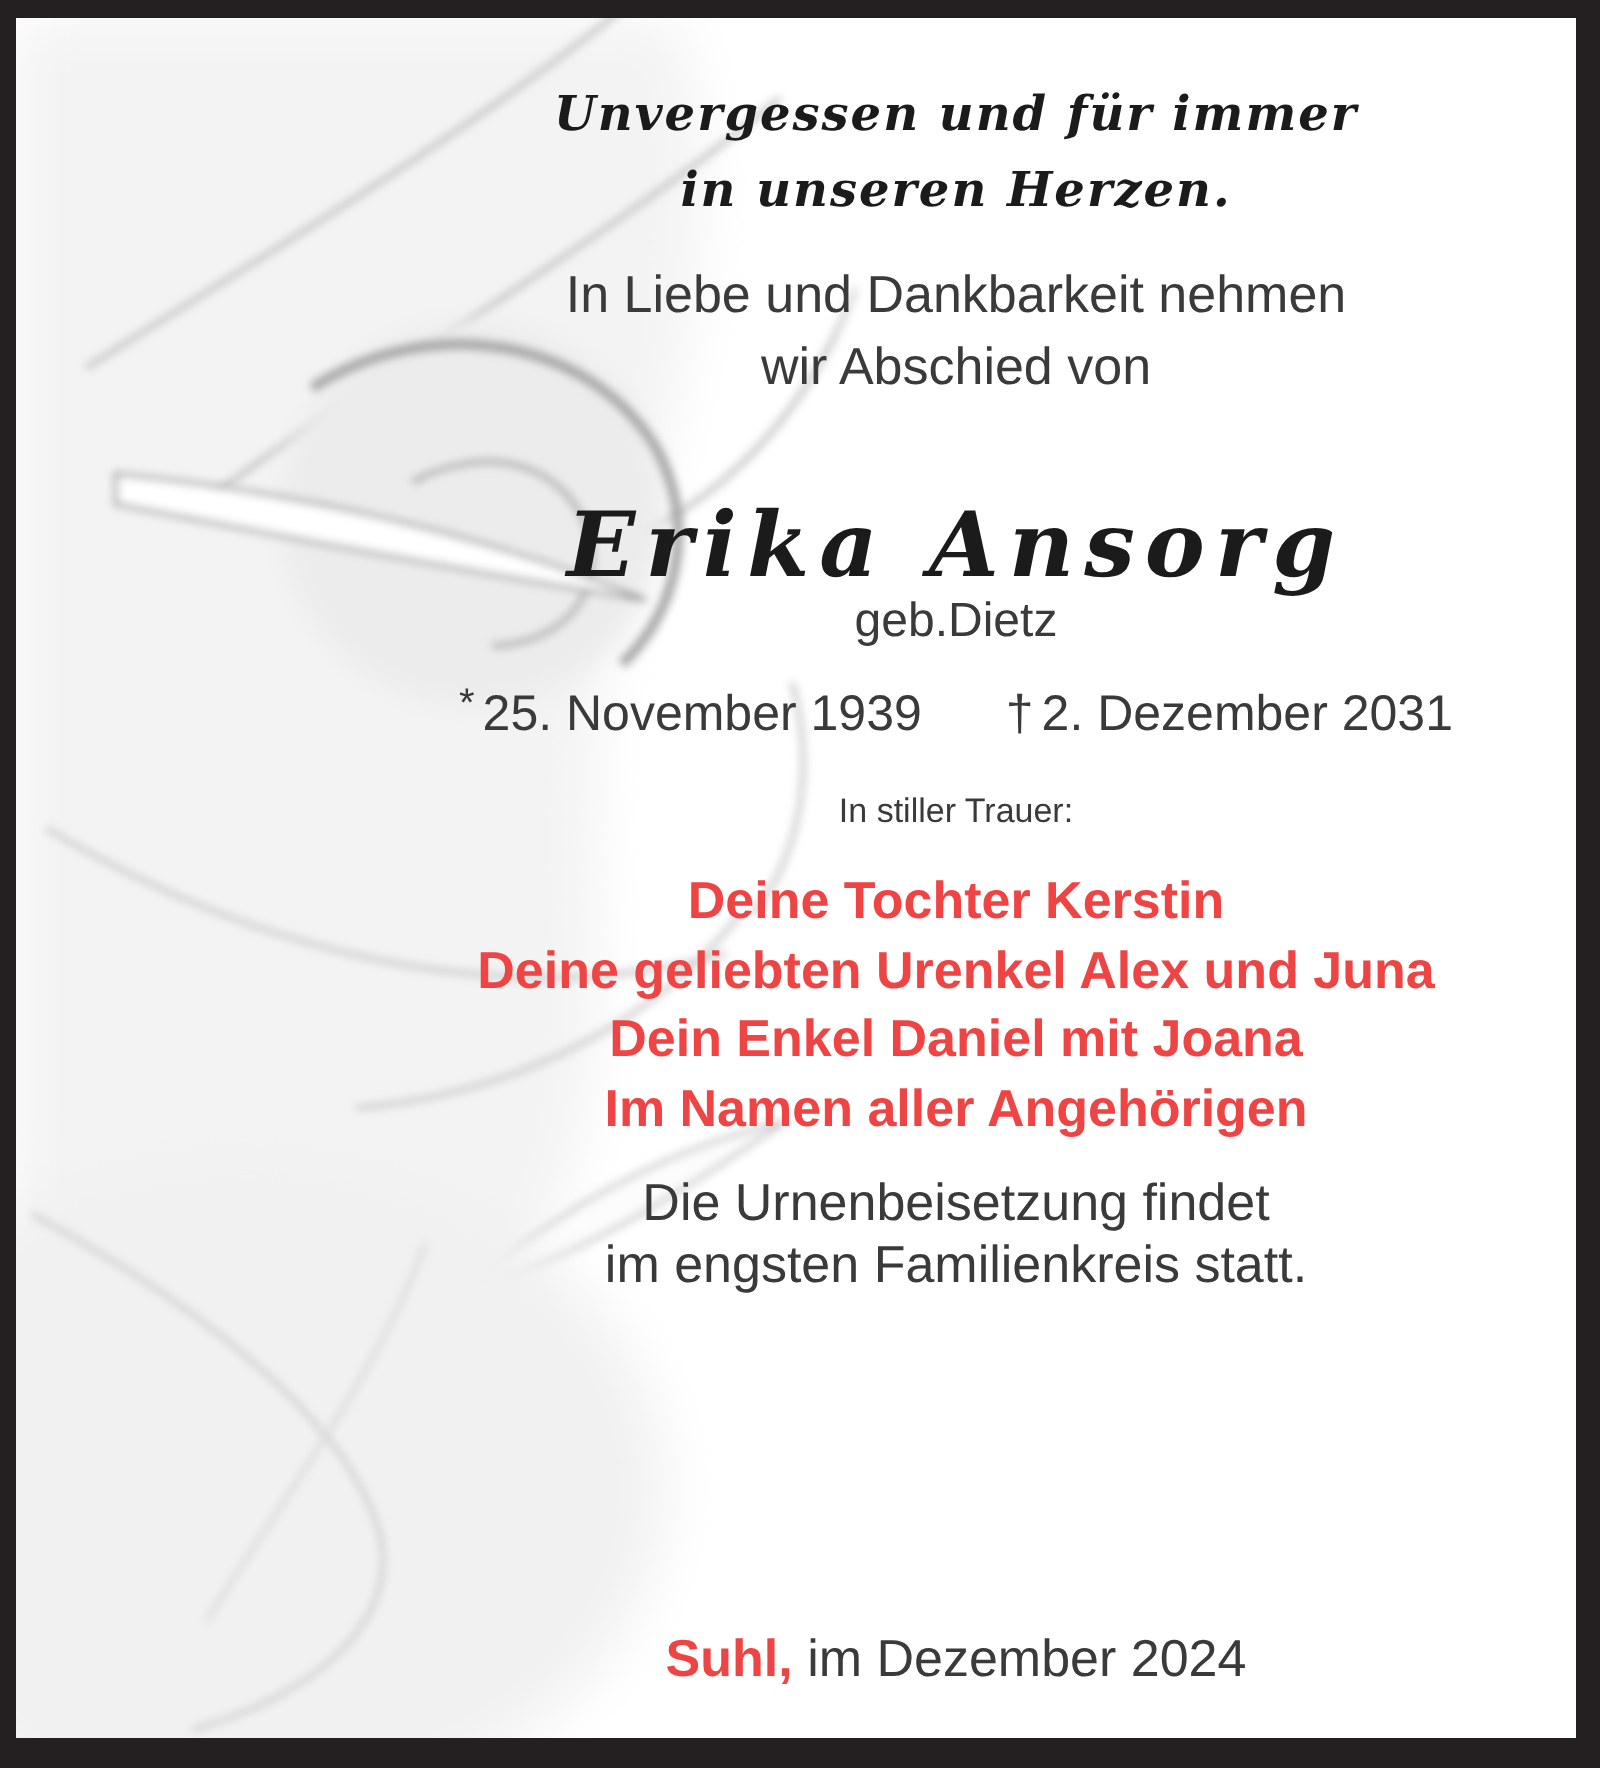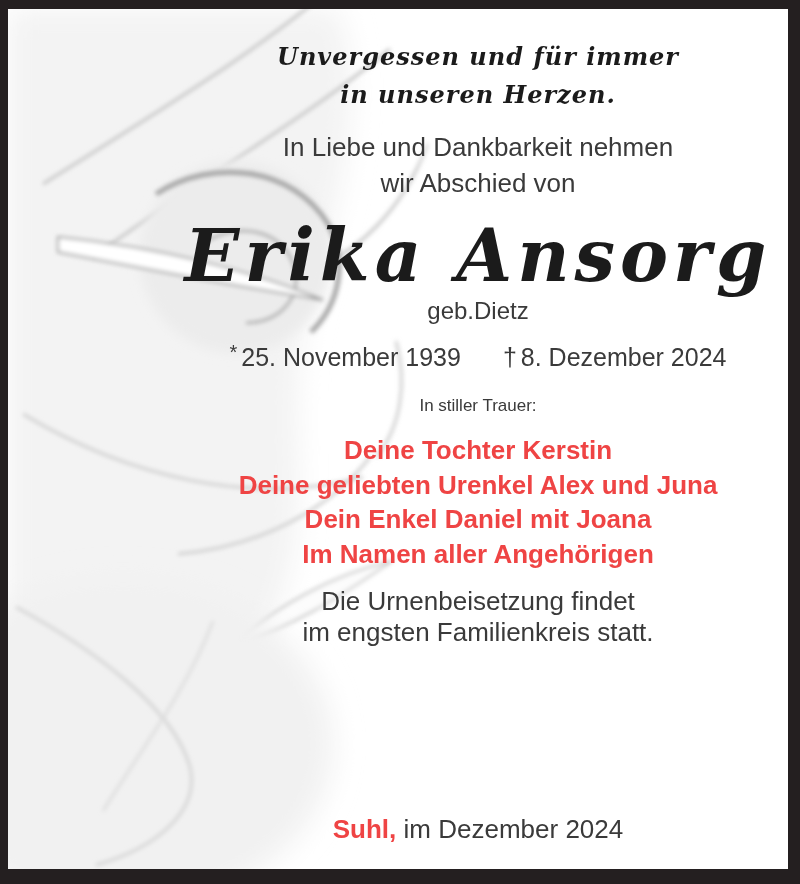--- a/index.html
+++ b/index.html
@@ -12,21 +12,21 @@
     border-width:9px 12px 15px 8px;
     background:#ffffff;
     overflow:hidden;
     font-family:"Liberation Sans", sans-serif;
   }
   .rose{position:absolute;left:0;top:0;pointer-events:none;}
   .tb{position:absolute;left:170px;width:600px;text-align:center;color:#3a3a3a;}
   .script{font-family:"DejaVu Serif", serif;font-style:italic;font-weight:bold;color:#1b1b1b;}
   .epigraph{top:29px;font-size:24px;line-height:38px;letter-spacing:1px;}
   .intro{top:120px;font-size:26px;line-height:36px;}
-  .name{top:212px;font-size:72px;line-height:70px;letter-spacing:5px;white-space:nowrap;}
+  .name{top:229px;font-size:45px;line-height:70px;letter-spacing:5px;white-space:nowrap;}
   .maiden{top:287px;font-size:24px;line-height:30px;}
   .dates{top:327px;font-size:25px;line-height:32px;white-space:nowrap;}
   .dates .star{font-size:20px;vertical-align:7px;margin-right:4px;}
   .dates .dagger{margin-right:4px;}
   .dates .gap{display:inline-block;width:42px;}
   .trauer{top:380px;font-size:17px;line-height:34px;}
   .mourners{top:424px;font-size:26px;line-height:34.5px;font-weight:bold;color:#ef4444;}
   .burial{top:577px;font-size:26px;line-height:31px;}
   .thanks{top:653px;font-size:26px;line-height:34px;}
   .footer{top:804px;font-size:26px;line-height:32px;}
@@ -83,21 +83,21 @@
   <div class="tb intro">
     <div>In Liebe und Dankbarkeit nehmen</div>
     <div>wir Abschied von</div>
   </div>
 
   <div class="tb script name">Erika Ansorg</div>
 
   <div class="tb maiden">geb.Dietz</div>
 
   <div class="tb dates">
-    <span class="star">*</span><span>25. November 1939</span><span class="gap"></span><span class="dagger">†</span><span>8. Dezember 2024</span>
+    <span class="star">*</span><span>25. November 1939</span><span class="gap"></span><span class="dagger">†</span><span>2. Dezember 2031</span>
   </div>
 
   <div class="tb trauer">In stiller Trauer:</div>
 
   <div class="tb mourners">
     <div>Deine Tochter Kerstin</div>
     <div>Deine geliebten Urenkel Alex und Juna</div>
     <div>Dein Enkel Daniel mit Joana</div>
     <div>Im Namen aller Angehörigen</div>
   </div>

